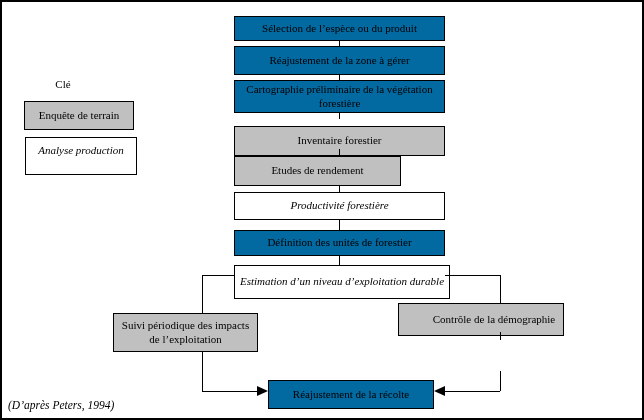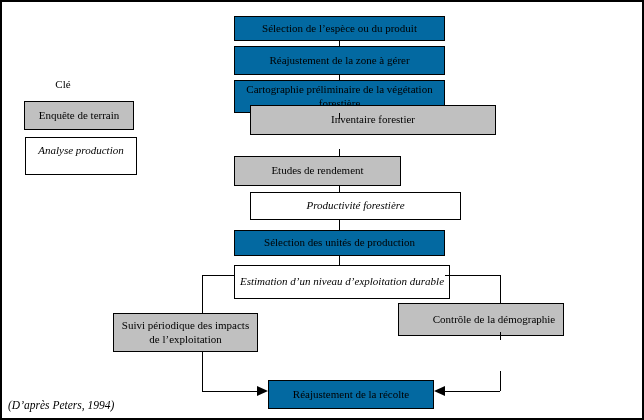--- a/index.html
+++ b/index.html
@@ -59,24 +59,24 @@
 
 <div class="canvas">
 
   <div class="label-plain" style="left:31px; top:76px; width:60px;">Clé</div>
   <div class="box field" style="left:22px; top:99px; width:110px; height:29px;">Enquête de terrain</div>
   <div class="box stat legend-stat" style="left:23px; top:135px; width:112px; height:38px;">Analyse production</div>
 
   <div class="box" style="left:232px; top:14px; width:211px; height:25px;">Sélection de l’espèce ou du produit</div>
   <div class="box" style="left:232px; top:44px; width:211px; height:29px;">Réajustement de la zone à gérer</div>
   <div class="box" style="left:232px; top:78px; width:211px; height:33px;">Cartographie préliminaire de la végétation forestière</div>
-  <div class="box field" style="left:232px; top:103px; width:246px; height:30px;margin-left:16px;">Inventaire forestier</div>
+  <div class="box field" style="left:232px; top:124px; width:211px; height:30px;">Inventaire forestier</div>
   <div class="box field" style="left:232px; top:154px; width:167px; height:30px;">Etudes de rendement</div>
-  <div class="box stat" style="left:248px; top:190px; width:211px; height:28px;">Productivité forestière</div>
-  <div class="box" style="left:232px; top:228px; width:211px; height:26px;">Sélection des unités de production</div>
+  <div class="box stat" style="left:232px; top:190px; width:211px; height:28px;">Productivité forestière</div>
+  <div class="box" style="left:232px; top:228px; width:211px; height:26px;">Définition des unités de forestier</div>
   <div class="box stat" style="left:232px; top:263px; width:216px; height:34px;">Estimation d’un niveau d’exploitation durable</div>
 
   <div class="vline" style="left:337px; top:39px;  height:5px;"></div>
   <div class="vline" style="left:337px; top:73px;  height:5px;"></div>
   <div class="vline" style="left:337px; top:111px; height:6px;"></div>
   <div class="vline" style="left:337px; top:147px; height:7px;"></div>
   <div class="vline" style="left:337px; top:184px; height:6px;"></div>
   <div class="vline" style="left:337px; top:218px; height:10px;"></div>
   <div class="vline" style="left:337px; top:254px; height:9px;"></div>
 

